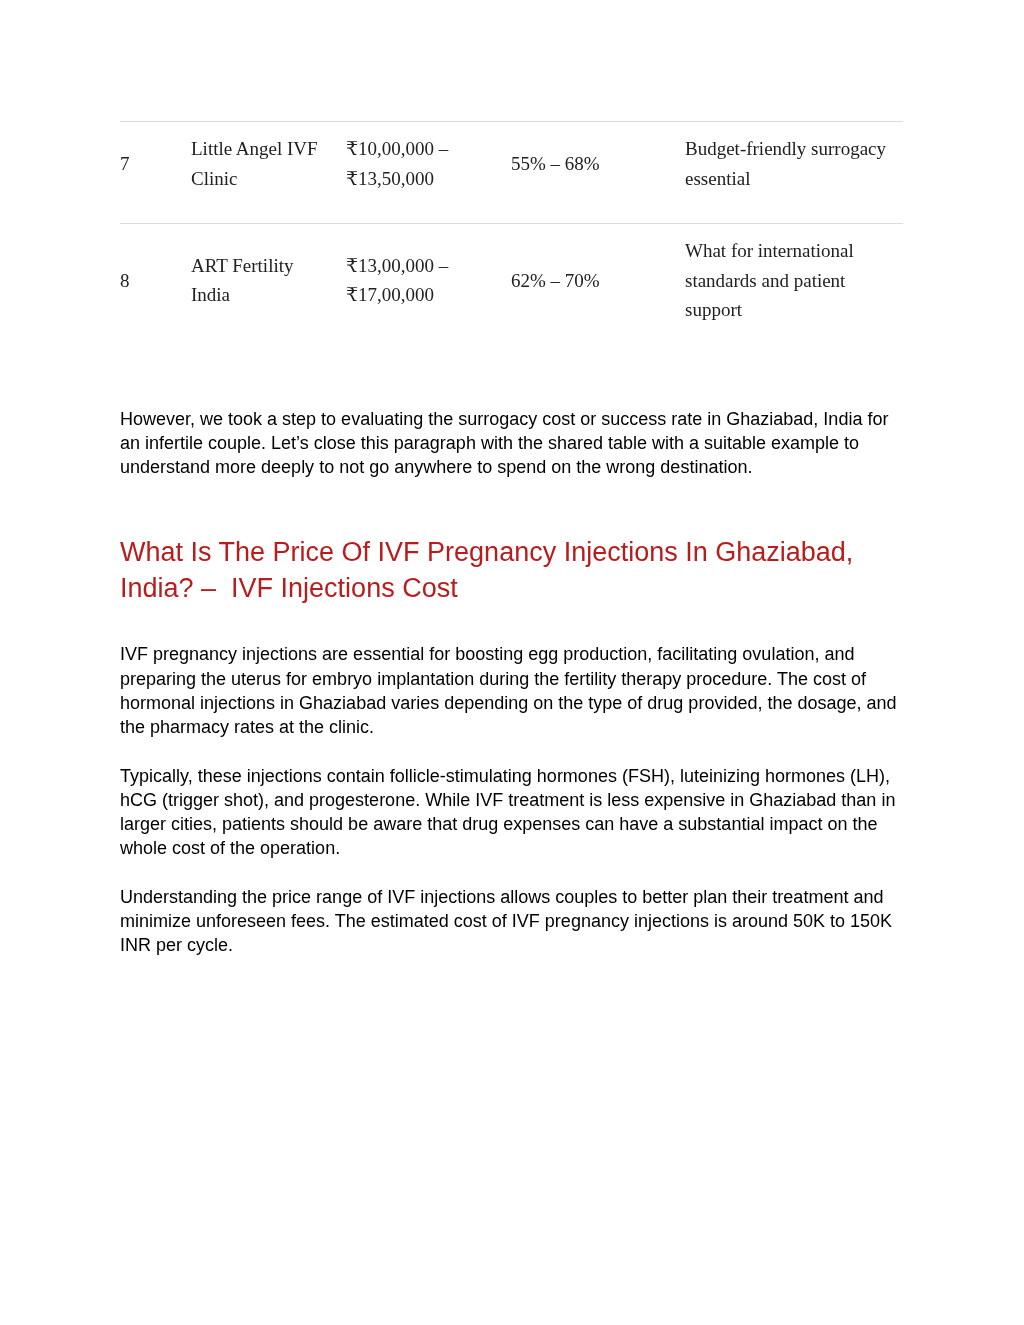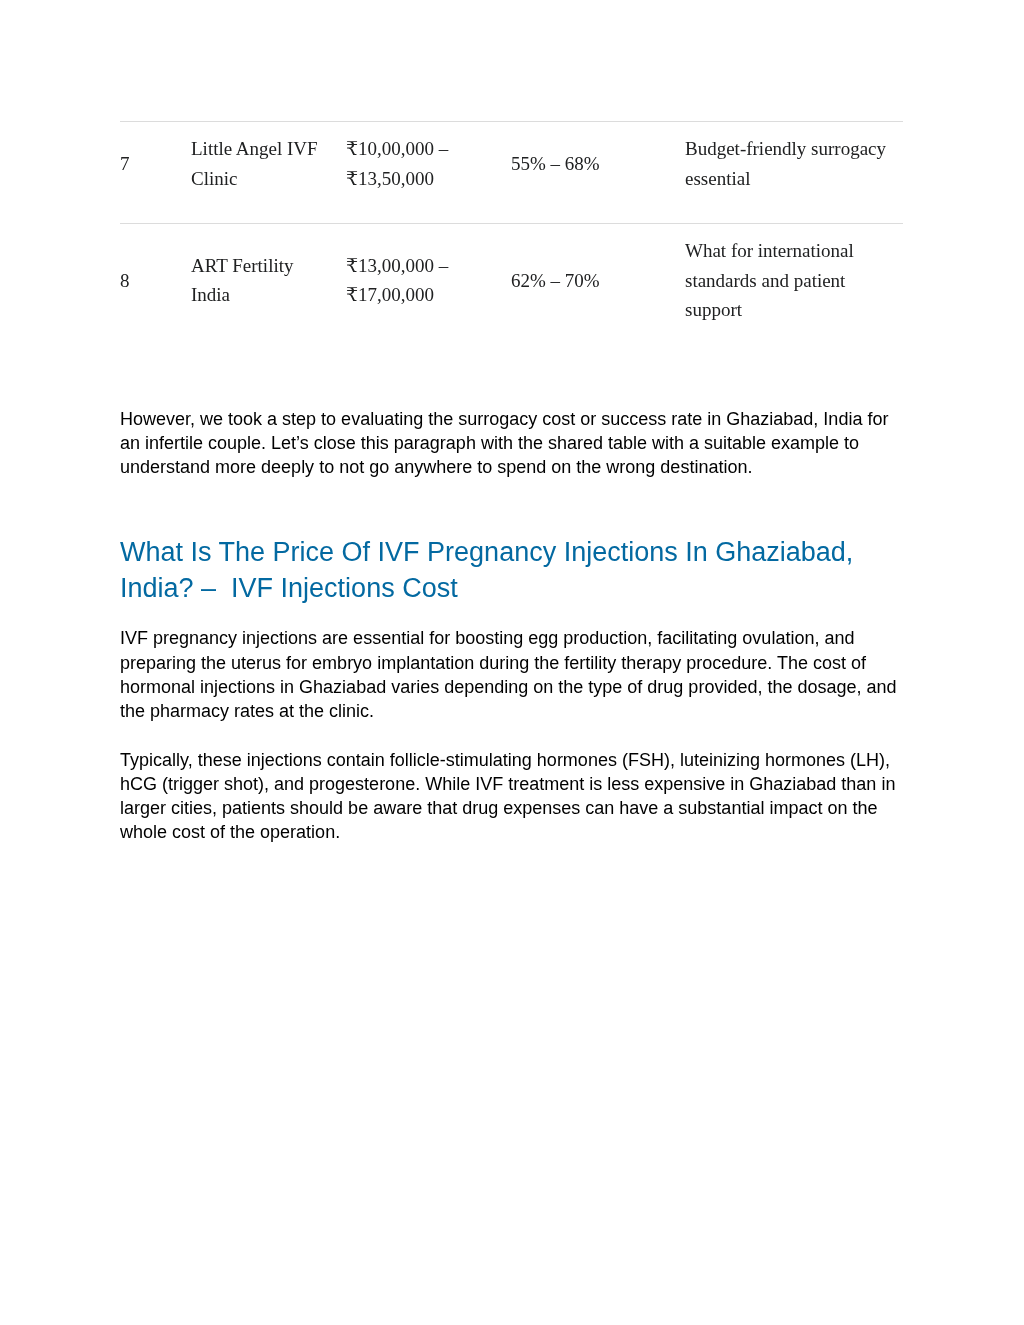--- a/index.html
+++ b/index.html
@@ -41,28 +41,28 @@
   td.c-num   { padding-left: 11px; }
   td.c-rate  { padding-left: 12px; }
   
   p.body-par {
     font-size: 18px;
     line-height: 24.3px;
     white-space: pre-wrap;
     margin-top: 24px;
   }
   p.first-par { margin-top: 52px; }
-  p.par3 { margin-top: 20px; }
+  p.par3 { margin-top: 36px; }
   h2.section-heading {
     margin-top: 55px;
     font-size: 27px;
     line-height: 36px;
     font-weight: 400;
     white-space: pre-wrap;
-    color: #0369a1;
+    color: #b91c1c;
   }
   h3.sub-heading {
     margin-top: 28px;
     font-size: 22px;
     line-height: 26px;
     font-weight: 400;
     color: #000000;
   }
 </style>
 </head>
@@ -100,15 +100,16 @@
     <p class="body-par first-par">However, we took a step to evaluating the surrogacy cost or success rate in Ghaziabad, India for an infertile couple. Let’s close this paragraph with the shared table with a suitable example to understand more deeply to not go anywhere to spend on the wrong destination.</p>
 
 
     <h2 class="section-heading">What Is The Price Of IVF Pregnancy Injections In Ghaziabad, India? –  IVF Injections Cost</h2>
 
 
     <p class="body-par par3">IVF pregnancy injections are essential for boosting egg production, facilitating ovulation, and preparing the uterus for embryo implantation during the fertility therapy procedure. The cost of hormonal injections in Ghaziabad varies depending on the type of drug provided, the dosage, and the pharmacy rates at the clinic.</p>
 
     <p class="body-par">Typically, these injections contain follicle-stimulating hormones (FSH), luteinizing hormones (LH), hCG (trigger shot), and progesterone. While IVF treatment is less expensive in Ghaziabad than in larger cities, patients should be aware that drug expenses can have a substantial impact on the whole cost of the operation.</p>
 
+    <p class="body-par">Understanding the price range of IVF injections allows couples to better plan their treatment and minimize unforeseen fees. The estimated cost of IVF pregnancy injections is around 50K to 150K INR per cycle.</p>
 
   </div>
 </div>
 
 </body></html>

